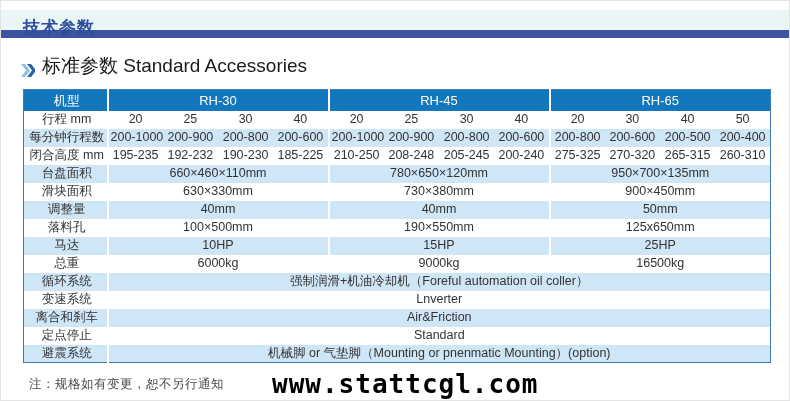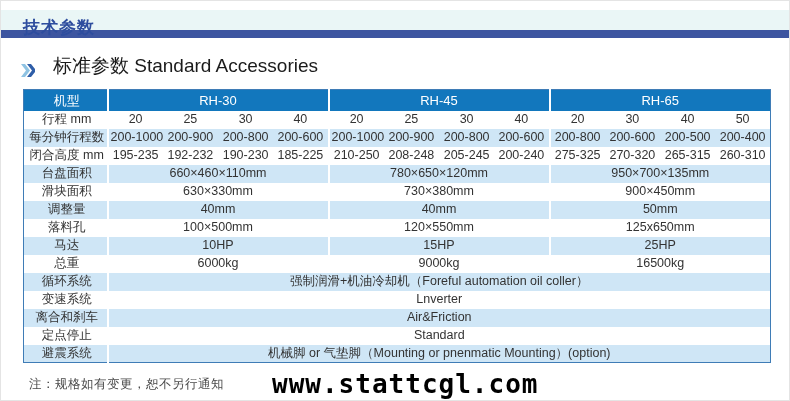--- a/index.html
+++ b/index.html
@@ -20,21 +20,21 @@
     height: 20px; line-height: 36px;
     background: var(--titlebar_bg, #eaf6f6);
     color: var(--titlebar_text, #2e4d9e);
     font-size: 17px; font-weight: bold;
     padding-left: 22px;
     letter-spacing: 1px;
   }
   .accent-bar { height: 8px; background: var(--accent_bar, #3d55a0); }
   .section-heading {
     margin: 15px 0 10px 20px;
-    display: flex; align-items: center; gap: 18px;
+    display: flex; align-items: center; gap: 7px;
     font-size: 19px; color: #1a1a1a;
   }
   .section-heading .arrow-icon { display: inline-block; width: 14px; height: 13px; }
   table.spec {
     margin-left: 22px;
     width: 748px;
     border-collapse: collapse;
     table-layout: fixed;
     border: 1px solid var(--table_border, #3f7cb6);
     font-size: 12.5px;
@@ -178,21 +178,21 @@
         </tr>
         <tr>
           <td class="lbl sec-end">调整量</td>
           <td colspan="4" class="sec-end">40mm</td>
           <td colspan="4" class="sec-end">40mm</td>
           <td colspan="4">50mm</td>
         </tr>
         <tr>
           <td class="lbl sec-end">落料孔</td>
           <td colspan="4" class="sec-end">100×500mm</td>
-          <td colspan="4" class="sec-end">120×550mm</td>
+          <td colspan="4" class="sec-end">190×550mm</td>
           <td colspan="4">125x650mm</td>
         </tr>
         <tr>
           <td class="lbl sec-end">马达</td>
           <td colspan="4" class="sec-end">10HP</td>
           <td colspan="4" class="sec-end">15HP</td>
           <td colspan="4">25HP</td>
         </tr>
         <tr>
           <td class="lbl sec-end">总重</td>

